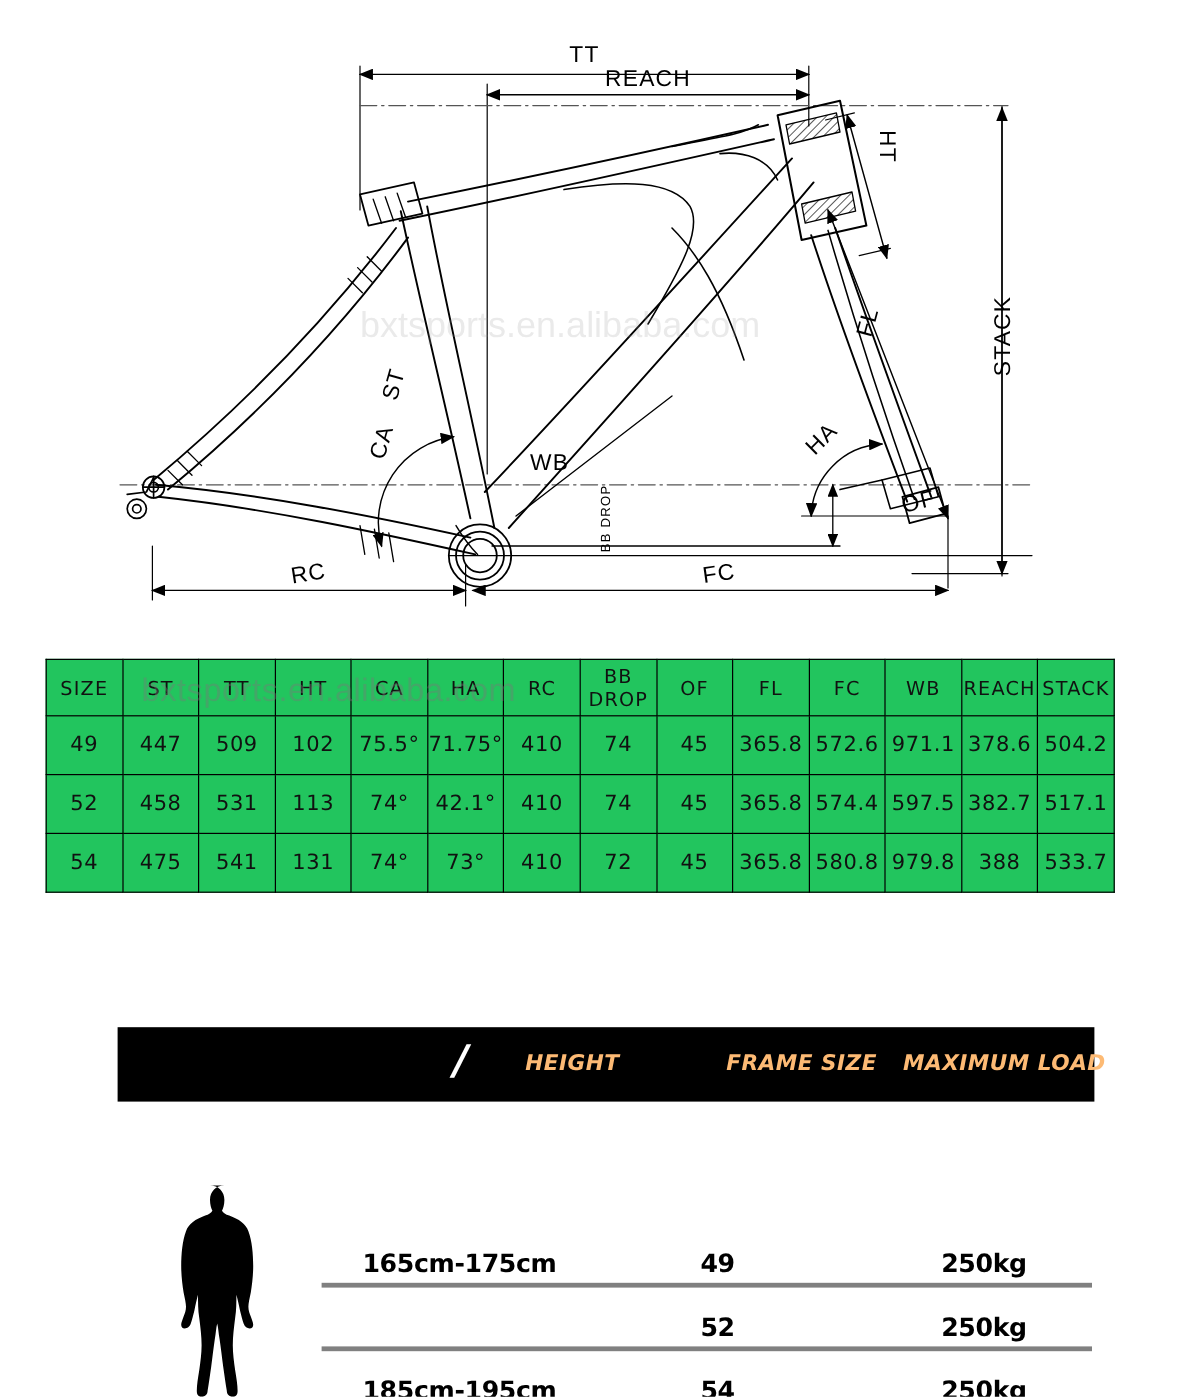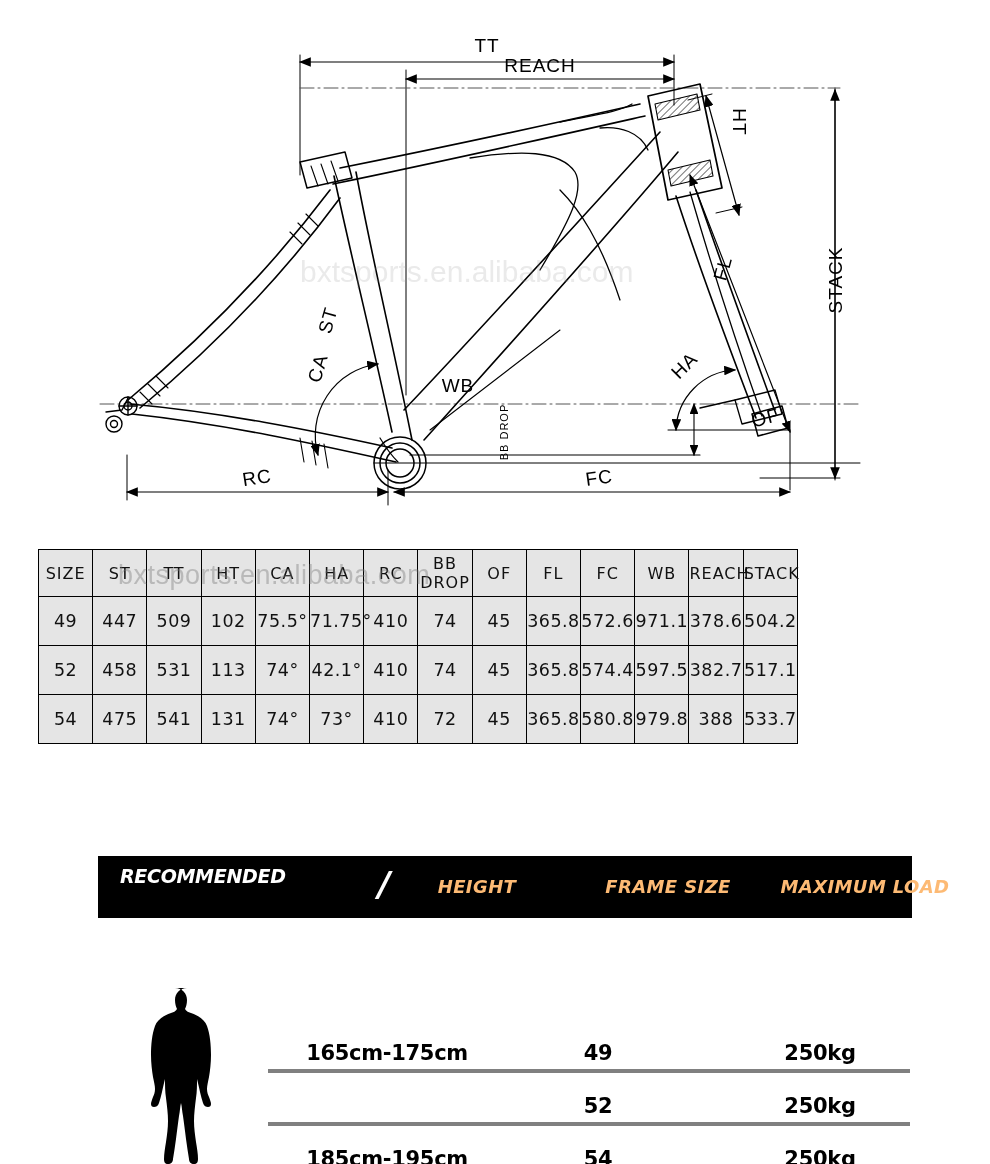--- a/index.html
+++ b/index.html
@@ -28,23 +28,23 @@
 
   
   #geometry-table-wrap {
     position: absolute;
     left: 38px;
     top: 549px;
     width: 914px;
   }
   table.geo {
     border-collapse: collapse;
-    width: 760px;
+    width: 891px;
     table-layout: fixed;
-    background: #e5e5e5;
+    background: #22c55e;
   }
   table.geo td, table.geo th {
     border: 1.6px solid #000;
     text-align: center;
     font-family: "DejaVu Sans", sans-serif;
     font-weight: 400;
     font-size: 17px;
     color: #111;
     height: 48px;
     padding: 0;
@@ -124,21 +124,21 @@
     color: #fdba74;
     font-family: "DejaVu Sans", sans-serif;
     font-style: italic;
     font-weight: bold;
     font-size: 18px;
     letter-spacing: 0.4px;
     text-align: center;
   }
   #rh-height     { left: 274px; width: 210px; }
   #rh-framesize  { left: 470px; width: 200px; }
-  #rh-maxload    { left: 652px; width: 230px; }
+  #rh-maxload    { left: 624px; width: 230px; }
 
   #recommend-body {
     position: relative;
     height: 230px;
     margin-top: 10px;
   }
   #silhouette {
     position: absolute;
     left: 34px;
     top: 58px;
@@ -158,21 +158,21 @@
   }
   .rec-row .cell {
     position: absolute;
     bottom: 4px;
     font-family: "DejaVu Sans", sans-serif;
     font-weight: bold;
     font-size: 21px;
     color: #000;
     letter-spacing: -0.3px;
   }
-  .rec-row .c-height    { left: 4px;  width: 230px; text-align: center; margin-top: 18px; }
+  .rec-row .c-height    { left: 34px;  width: 230px; text-align: left; margin-top: 18px; }
   .rec-row .c-size      { left: 270px; width: 120px; text-align: center; }
   .rec-row .c-load      { left: 452px; width: 200px; text-align: center; }
 </style>
 </head>
 <body>
 
 <div id="diagram-area">
   <svg id="diagram-svg" width="990" height="540" viewBox="0 0 990 540">
     <defs>
       <marker id="ar" markerWidth="10" markerHeight="8" refX="9" refY="4" orient="auto">
@@ -405,21 +405,20 @@
     </tbody>
   </table>
 </div>
 
 <div id="table-watermark">bxtsports.en.alibaba.com</div>
 
 <div id="recommend-block">
 
   <div id="recommend-header">
     <div class="rh-title">
-      <div>RECOMMENDED</div>
     </div>
     <div class="rh-slash">/</div>
     <div class="rh-col" id="rh-height">HEIGHT</div>
     <div class="rh-col" id="rh-framesize">FRAME SIZE</div>
     <div class="rh-col" id="rh-maxload">MAXIMUM LOAD</div>
   </div>
 
   <div id="recommend-body">
 
     <svg id="silhouette" viewBox="0 0 110 192">

